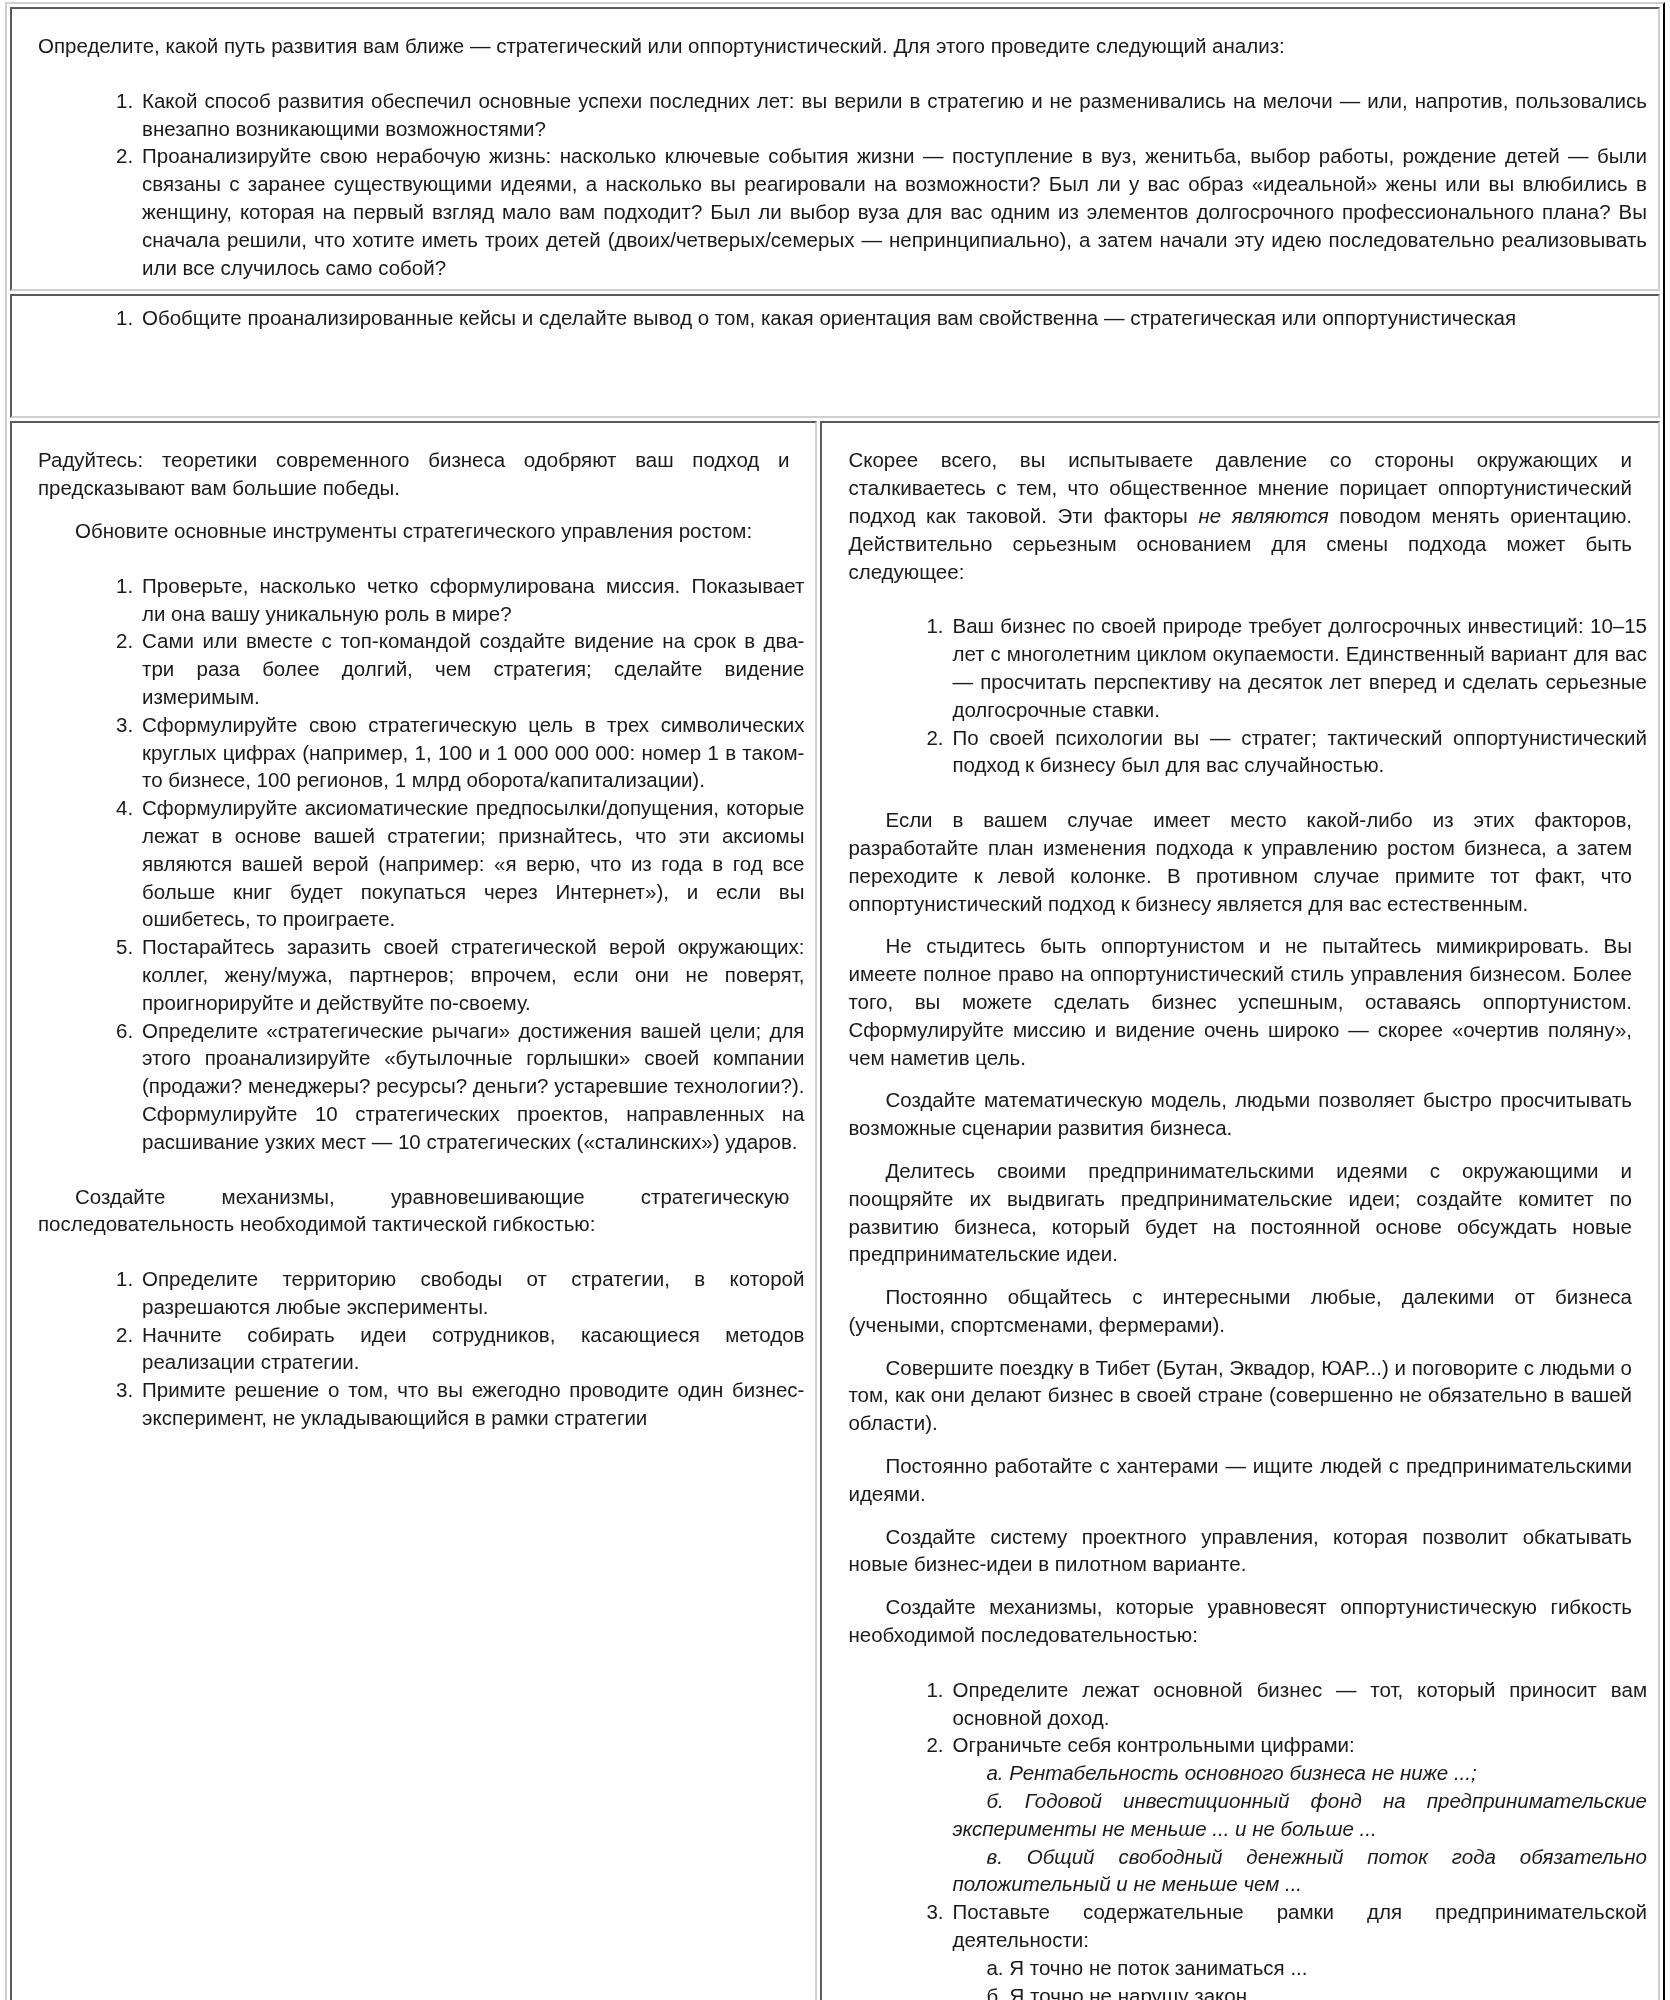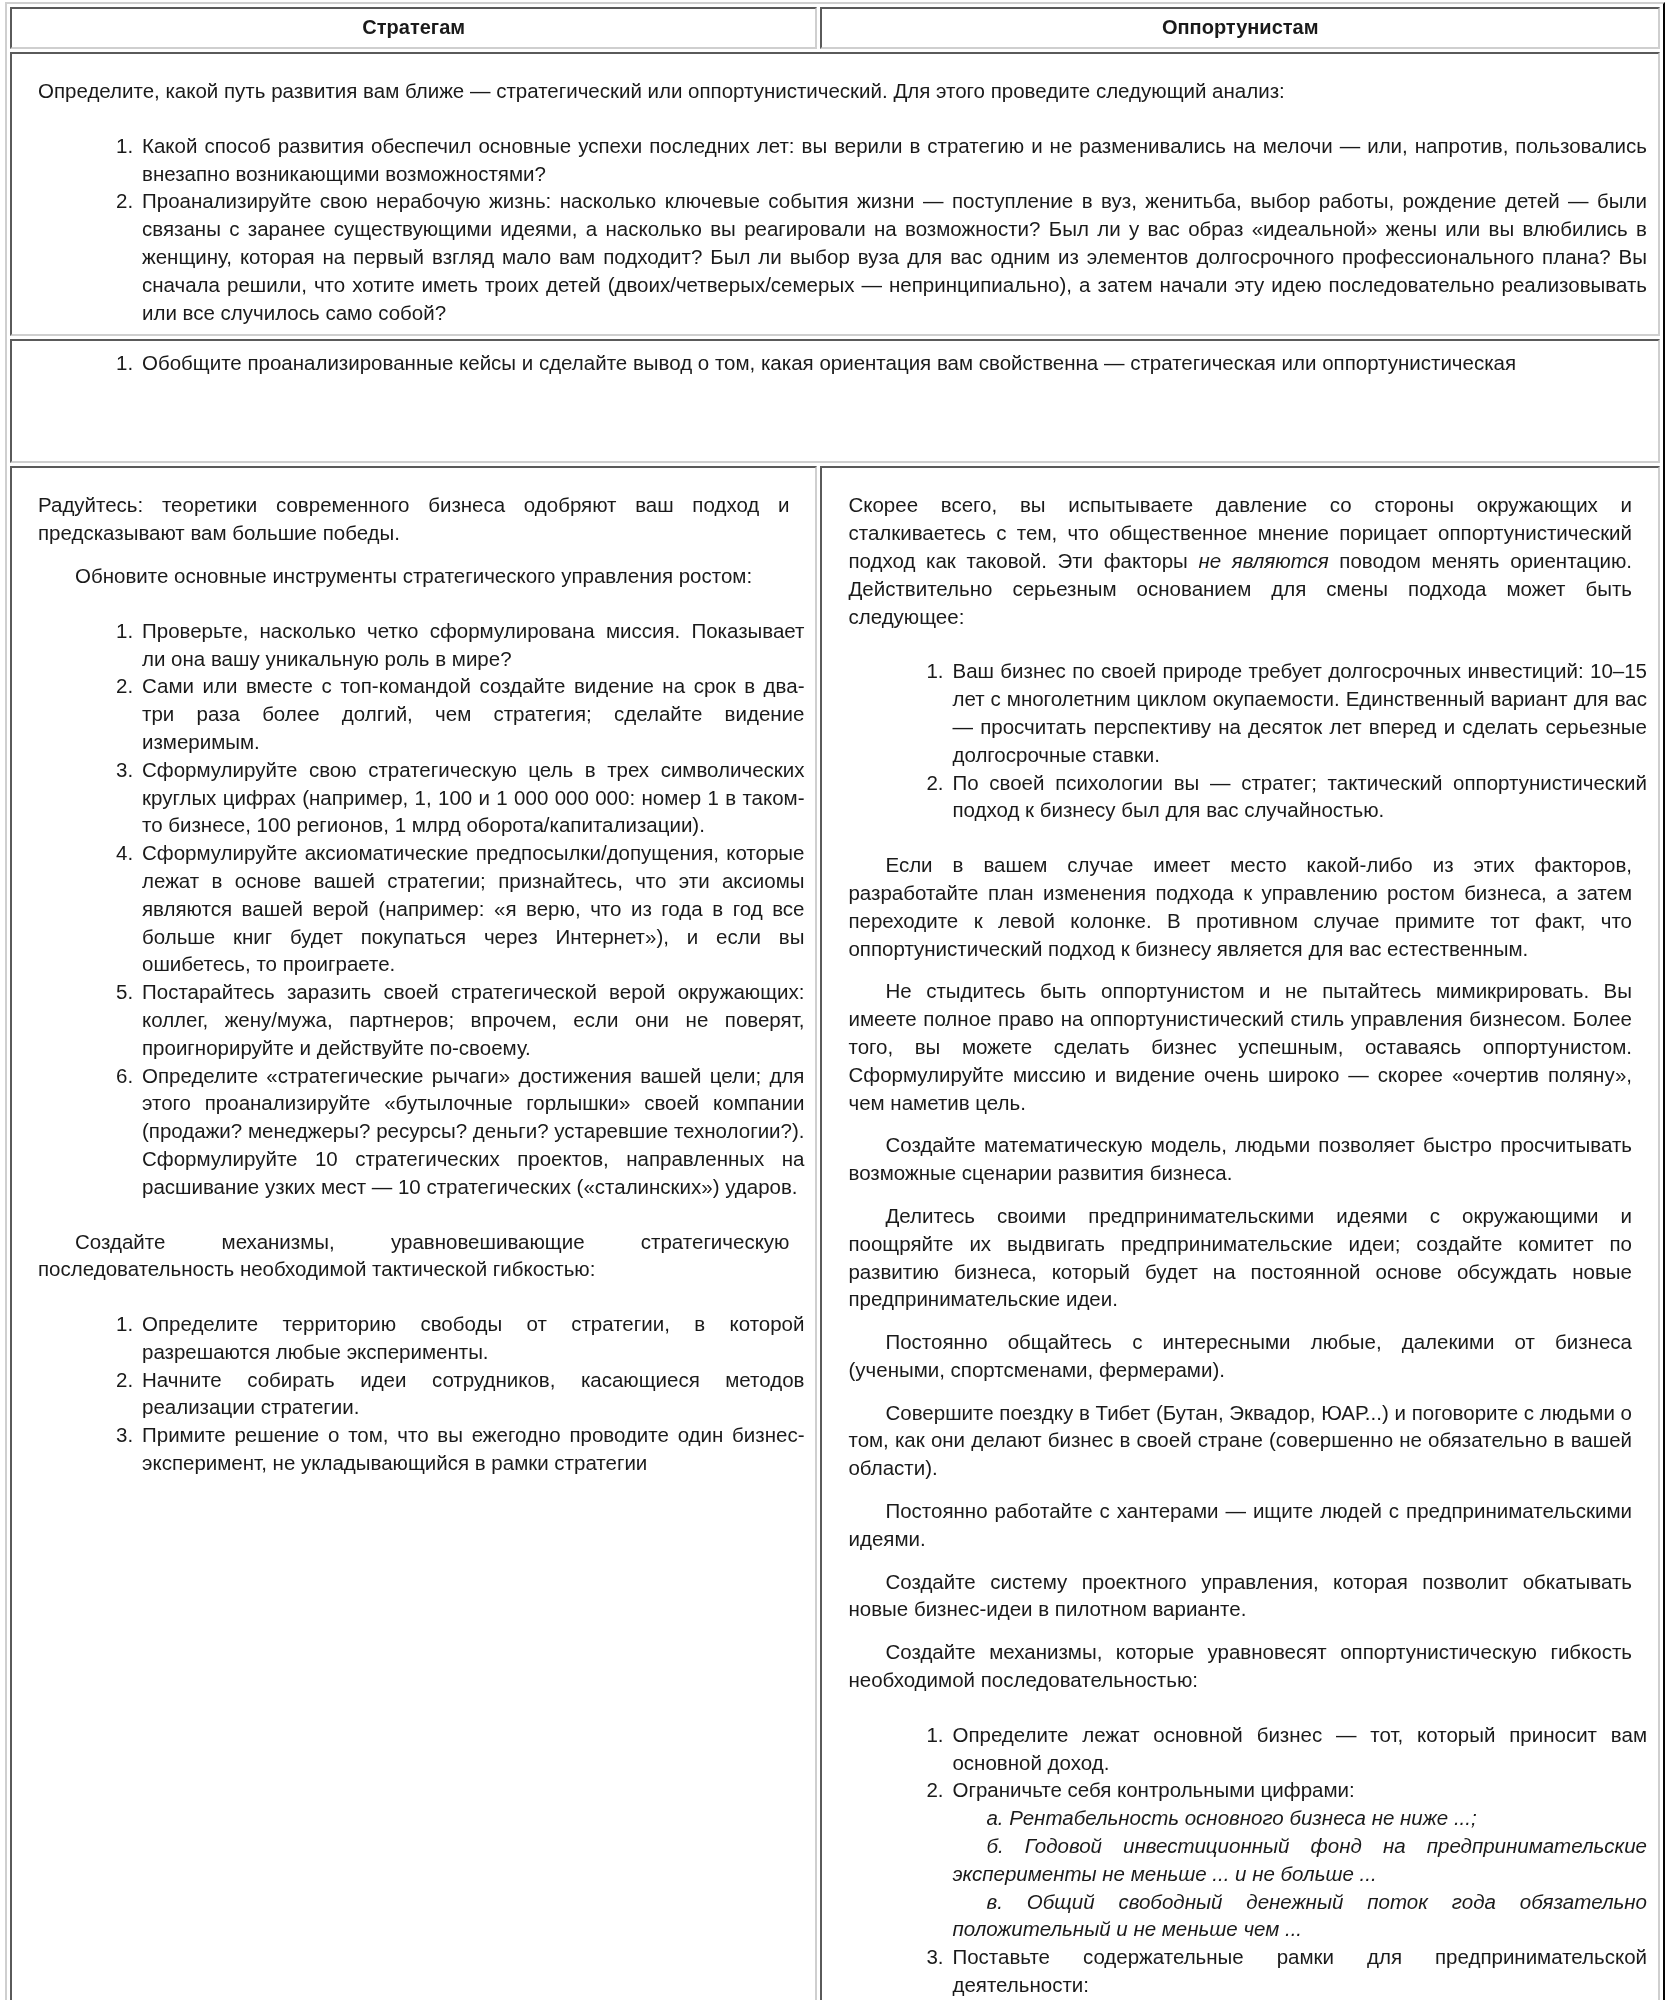--- a/index.html
+++ b/index.html
@@ -61,24 +61,20 @@
 </style>
 </head>
 <body>
 
 <table class="doc">
   <colgroup>
       <col class="c1">
       <col class="c2">
     </colgroup>
   <tbody>
-      <tr>
-    <th>Стратегам</th>
-    <th>Оппортунистам</th>
-  </tr>
 
   <tr class="row-intro">
     <td colspan="2">
       <p>Определите, какой путь развития вам ближе — стратегический или оппортунистический. Для этого проведите следующий анализ:</p>
       <ol>
         <li><span class="num">1.</span><span>Какой способ развития обеспечил основные успехи последних лет: вы верили в стратегию и не разменивались на мелочи — или, напротив, пользовались внезапно возникающими возможностями?</span></li>
         <li><span class="num">2.</span><span>Проанализируйте свою нерабочую жизнь: насколько ключевые события жизни — поступление в вуз, женитьба, выбор работы, рождение детей — были связаны с заранее существующими идеями, а насколько вы реагировали на возможности? Был ли у вас образ «идеальной» жены или вы влюбились в женщину, которая на первый взгляд мало вам подходит? Был ли выбор вуза для вас одним из элементов долгосрочного профессионального плана? Вы сначала решили, что хотите иметь троих детей (двоих/четверых/семерых — непринципиально), а затем начали эту идею последовательно реализовывать или все случилось само собой?</span></li>
       </ol>
     </td>
   </tr>

